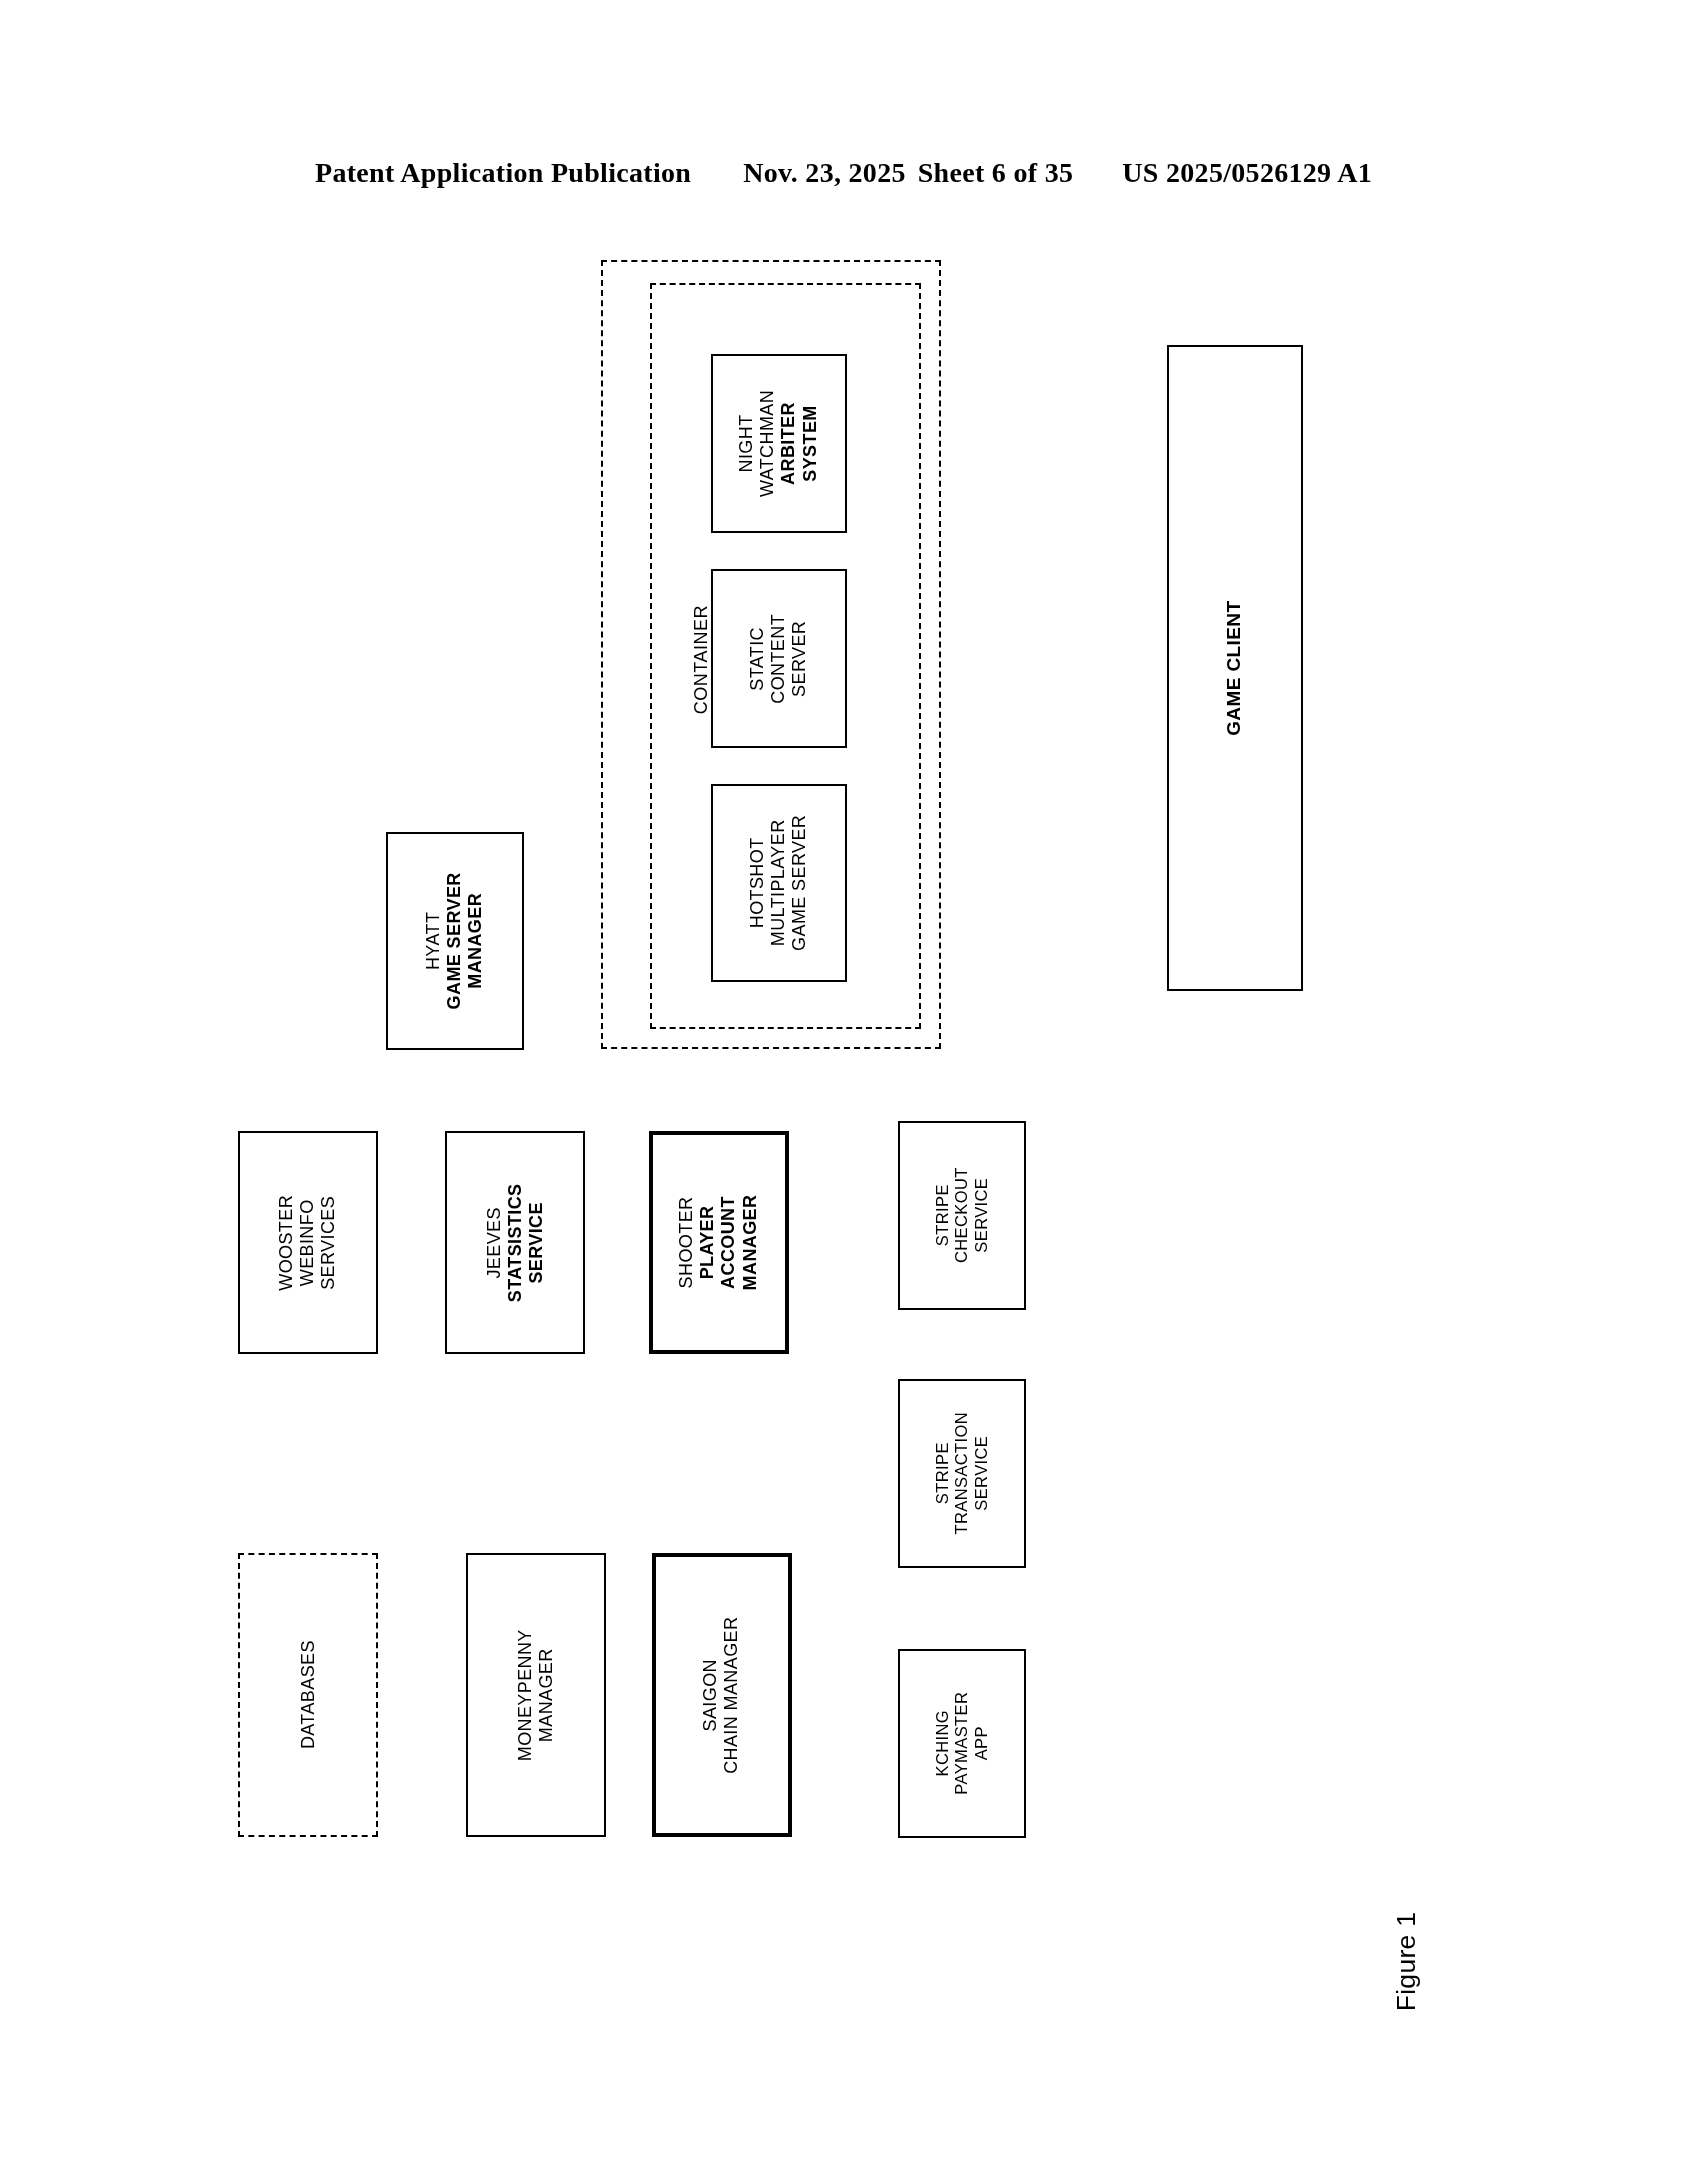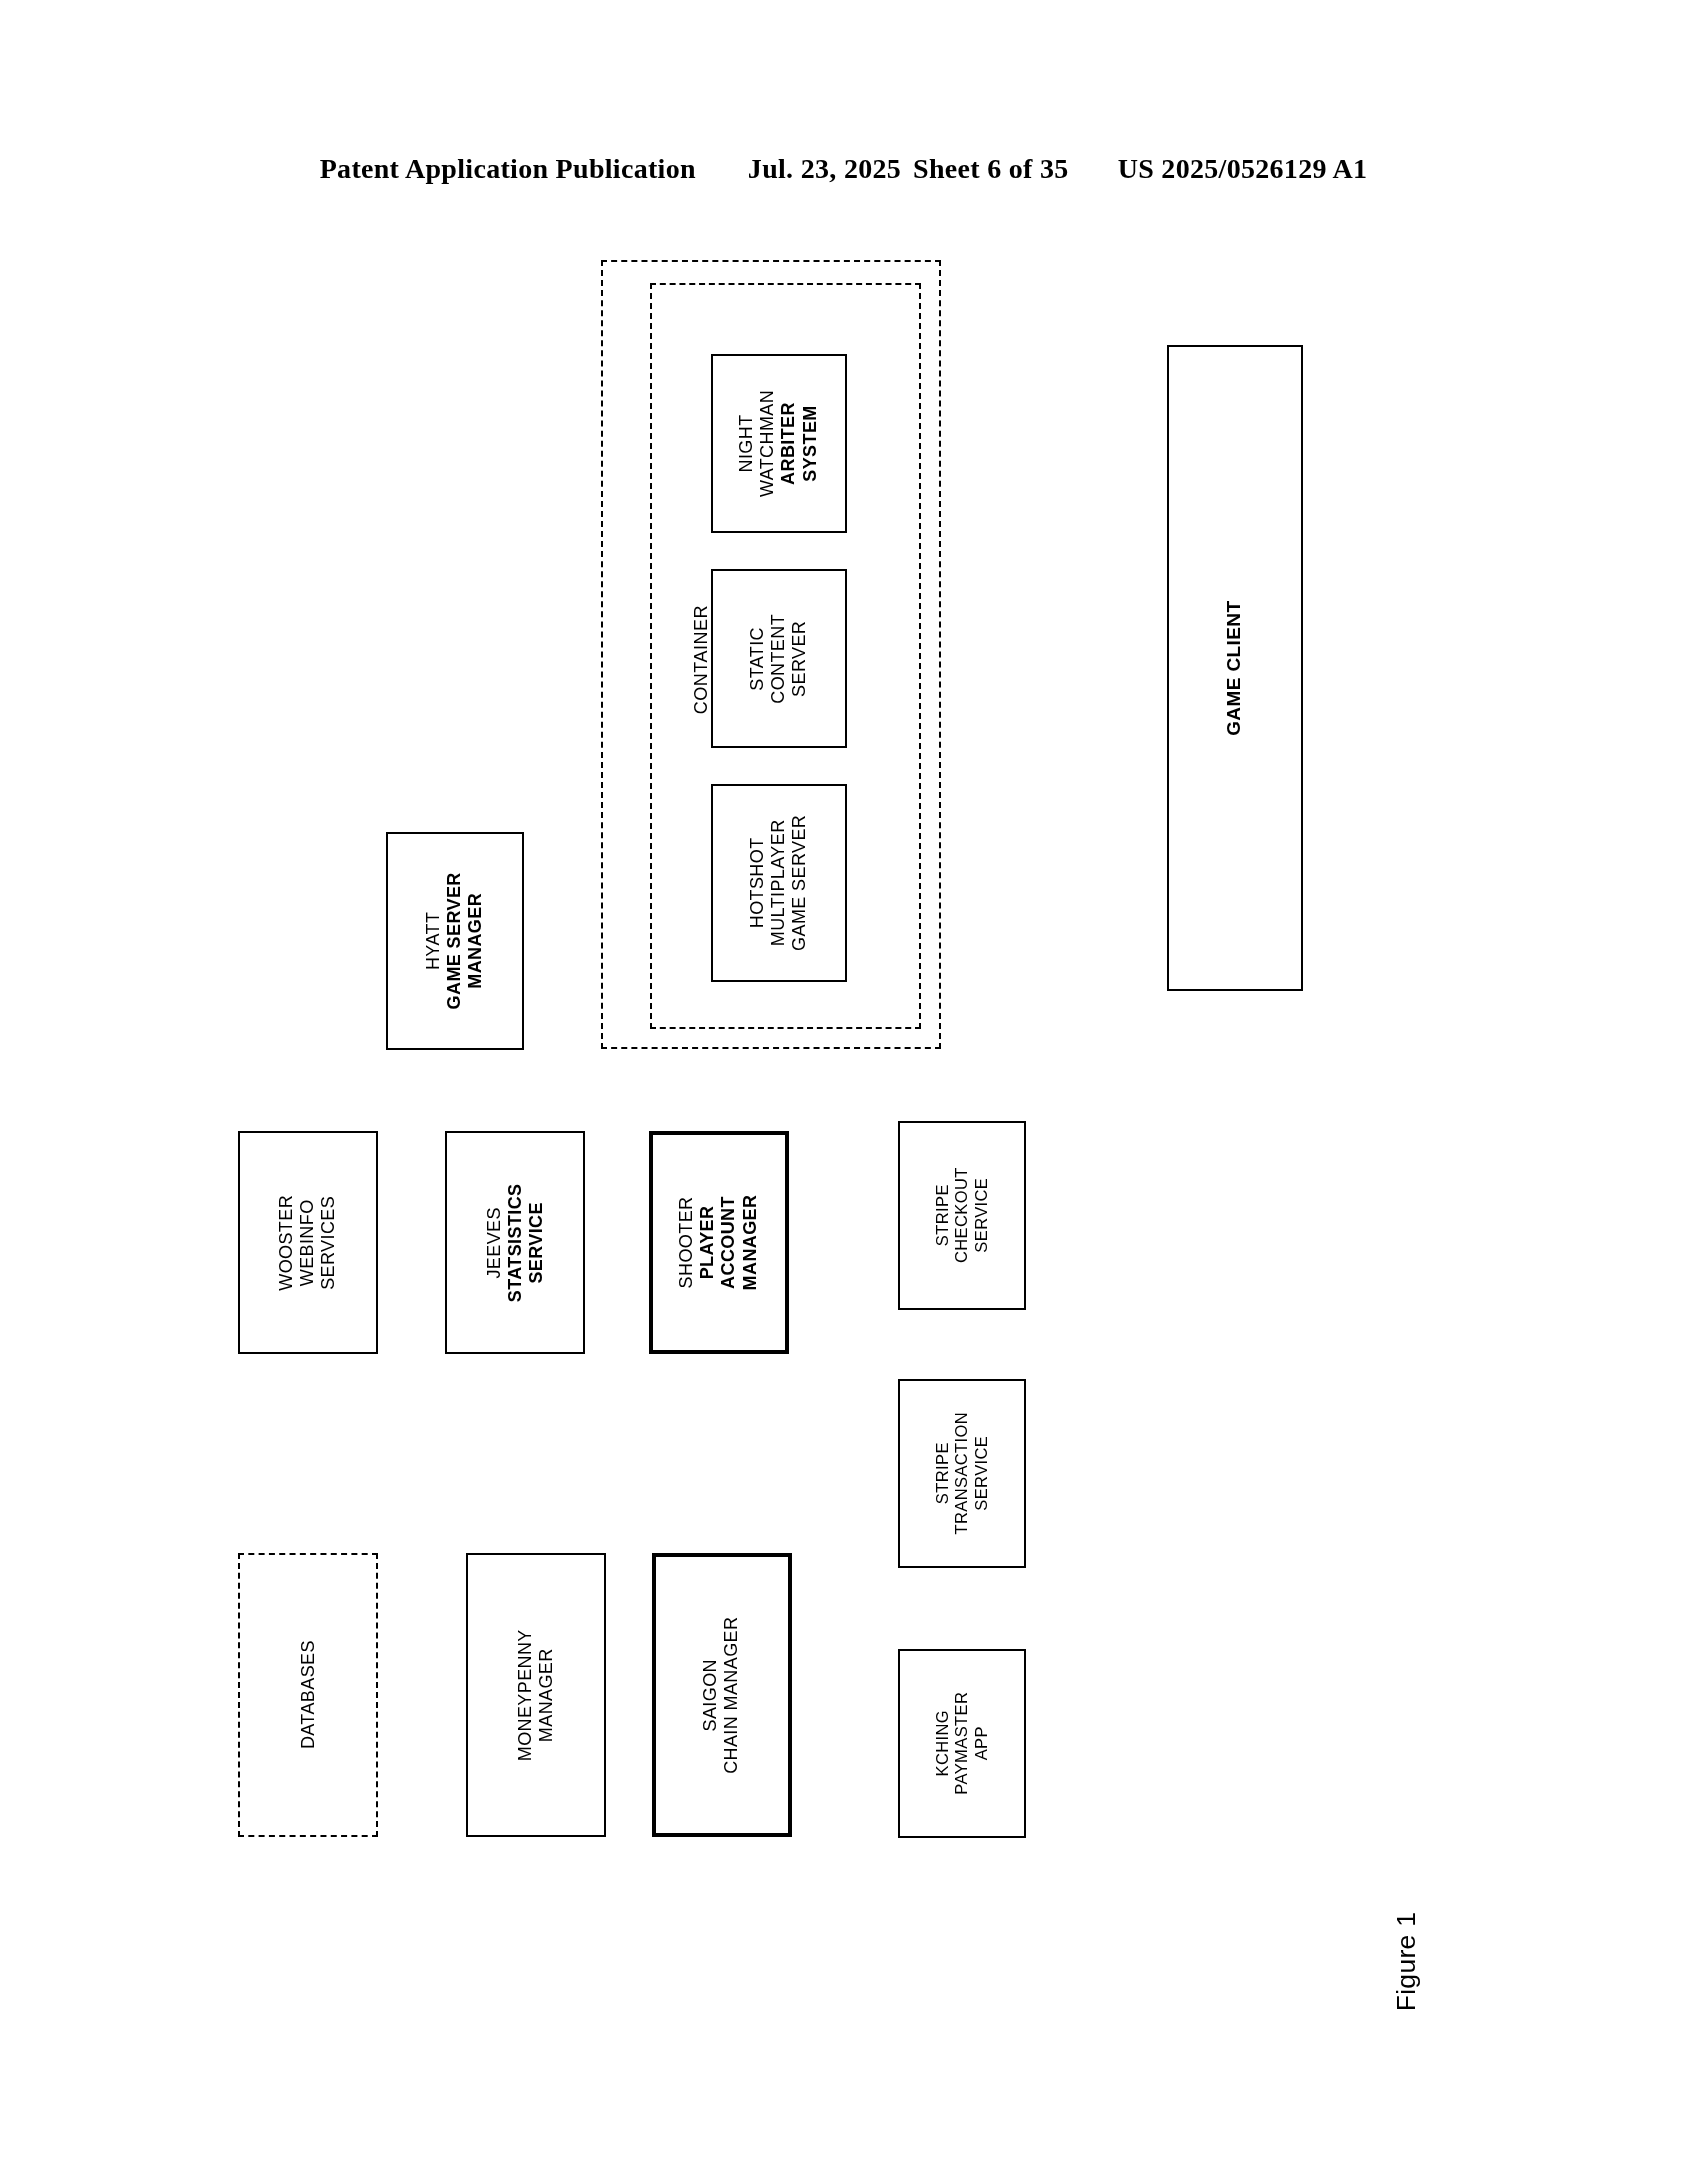--- a/index.html
+++ b/index.html
@@ -18,21 +18,21 @@
 
   
   #page-header {
     position: absolute;
     top: 149px;
     left: 0;
     width: 1687px;
     height: 40px;
     display: flex;
     justify-content: center;
-    align-items: center;
+    align-items: flex-end;
     font-family: "Liberation Serif", serif;
     font-weight: bold;
     font-size: 28px;
     letter-spacing: 0.3px;
     white-space: nowrap;
   }
   #page-header .hdr-seg { display: inline-block; }
   #page-header .gap-lg { width: 52px; display: inline-block; }
   #page-header .gap-md { width: 49px; display: inline-block; }
   #page-header .gap-sm { width: 12px; display: inline-block; }
@@ -103,21 +103,21 @@
     font-size: 26.5px;
     letter-spacing: 0.3px;
   }
 </style>
 </head>
 <body>
 
 <div id="page-header">
   <span class="hdr-seg">Patent Application Publication</span>
   <span class="gap-lg"></span>
-  <span class="hdr-seg">Jul. 23, 2025</span>
+  <span class="hdr-seg">Nov. 23, 2025</span>
   <span class="gap-sm"></span>
   <span class="hdr-seg">Sheet 6 of 35</span>
   <span class="gap-md"></span>
   <span class="hdr-seg">US 2025/0526129 A1</span>
 </div>
 
 <div id="diagram">
 
   <div class="nbox dashed-box" style="left:601px; top:260px; width:340px; height:789px;"></div>
   <div class="edge-label fs-lg" style="left:586px; top:625px; width:146px; height:26.5px; line-height:26.5px;">GAME SERVER</div>

